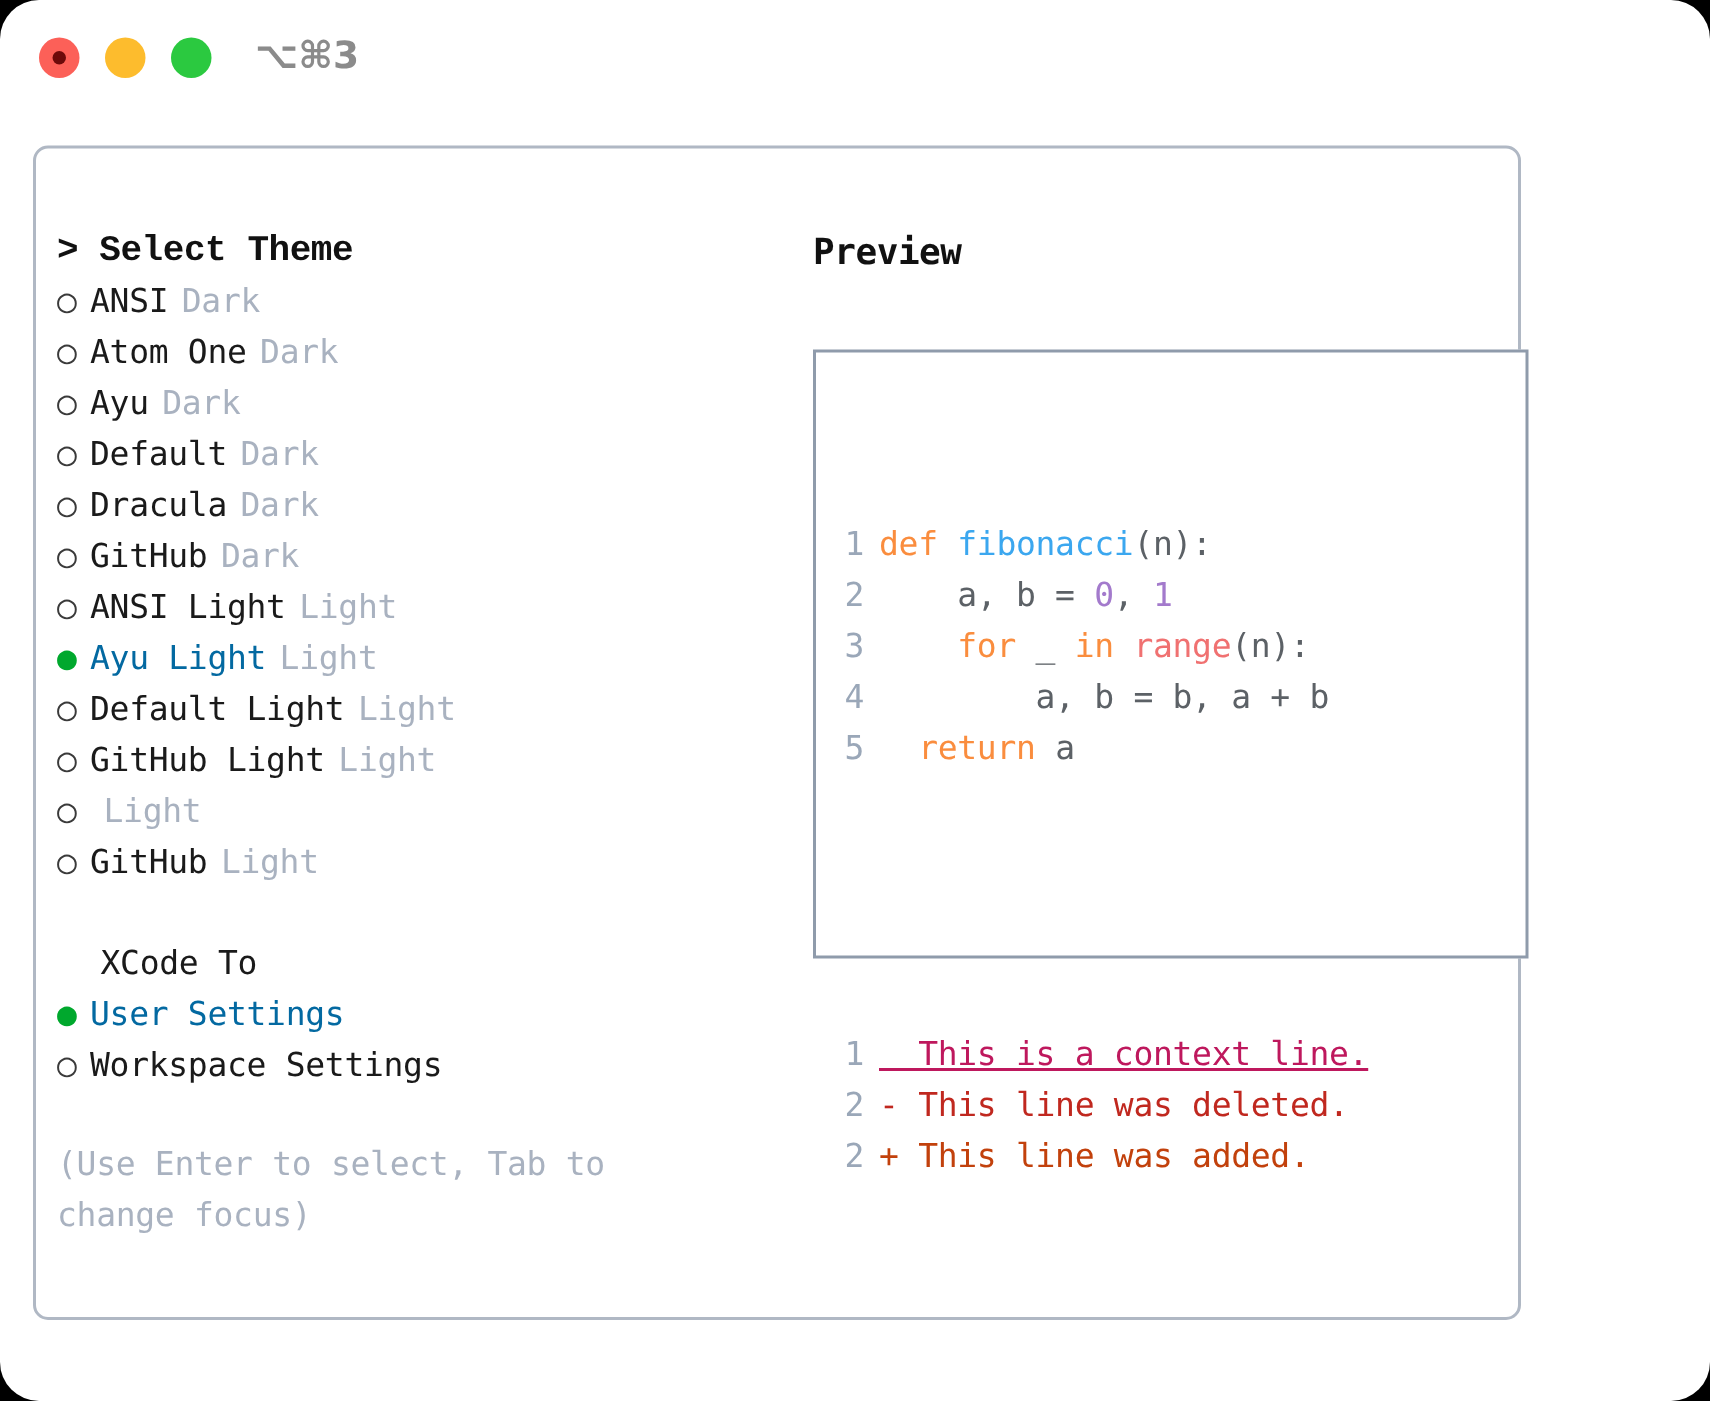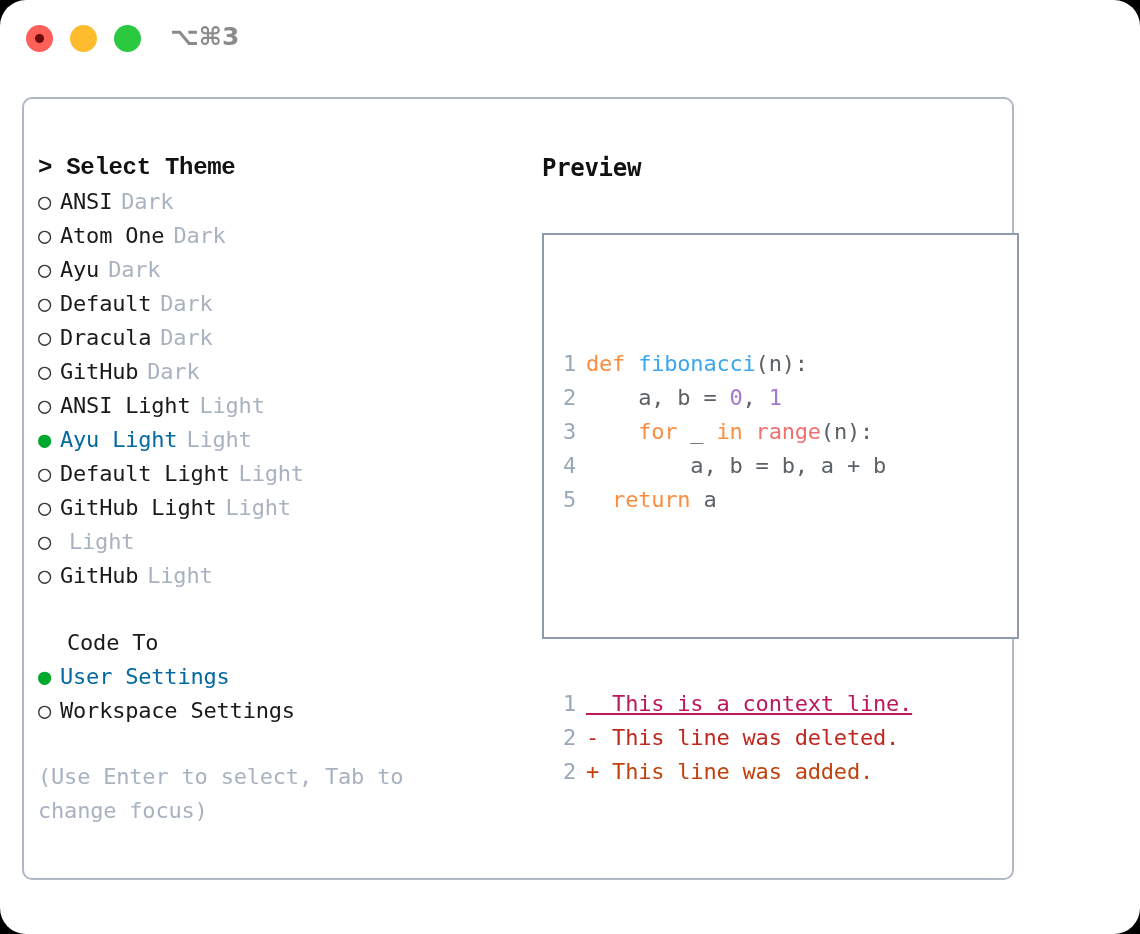--- a/index.html
+++ b/index.html
@@ -226,21 +226,21 @@
             <div class="row"><span class="bullet off">○</span><span class="row-label">GitHub</span><span class="row-tag">Dark</span></div>
             <div class="row"><span class="bullet off">○</span><span class="row-label">ANSI Light</span><span class="row-tag">Light</span></div>
             <div class="row"><span class="bullet on">●</span><span class="row-label selected">Ayu Light</span><span class="row-tag">Light</span></div>
             <div class="row"><span class="bullet off">○</span><span class="row-label">Default Light</span><span class="row-tag">Light</span></div>
             <div class="row"><span class="bullet off">○</span><span class="row-label">GitHub Light</span><span class="row-tag">Light</span></div>
             <div class="row"><span class="bullet off">○</span><span class="row-tag">Light</span></div>
             <div class="row"><span class="bullet off">○</span><span class="row-label">GitHub</span><span class="row-tag">Light</span></div>
           </div>
 
         <div class="spacer-lg"></div>
-        <div class="section-title">Code To</div>
+        <div class="section-title">XCode To</div>
         <div id="apply-list">
             <div class="row"><span class="bullet on">●</span><span class="row-label selected">User Settings</span></div>
             <div class="row"><span class="bullet off">○</span><span class="row-label">Workspace Settings</span></div>
           </div>
 
         <div class="spacer-md"></div>
         <div class="hint">(Use Enter to select, Tab to change focus)</div>
       </div>
 
       <div class="right-col">

